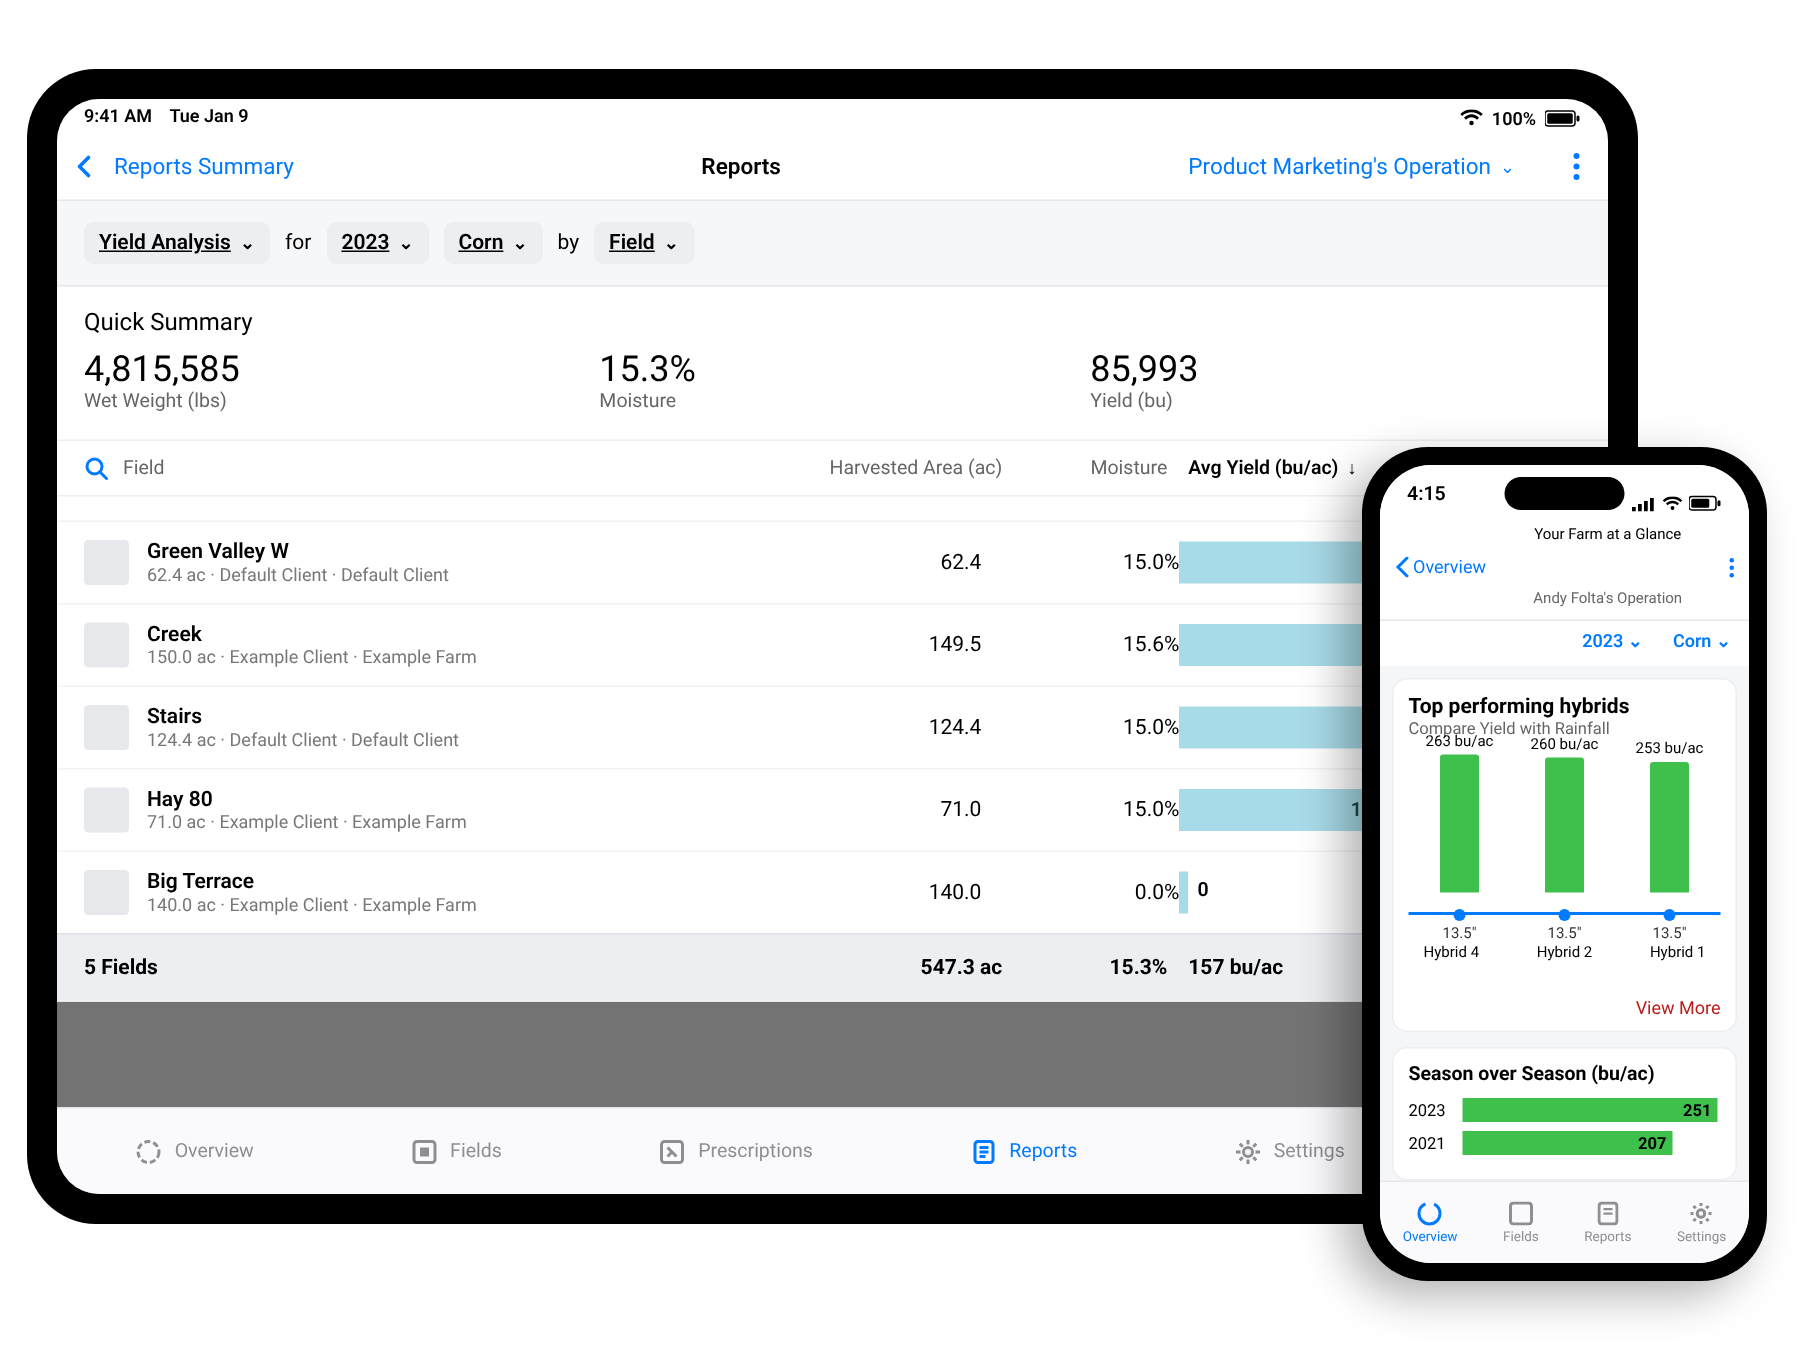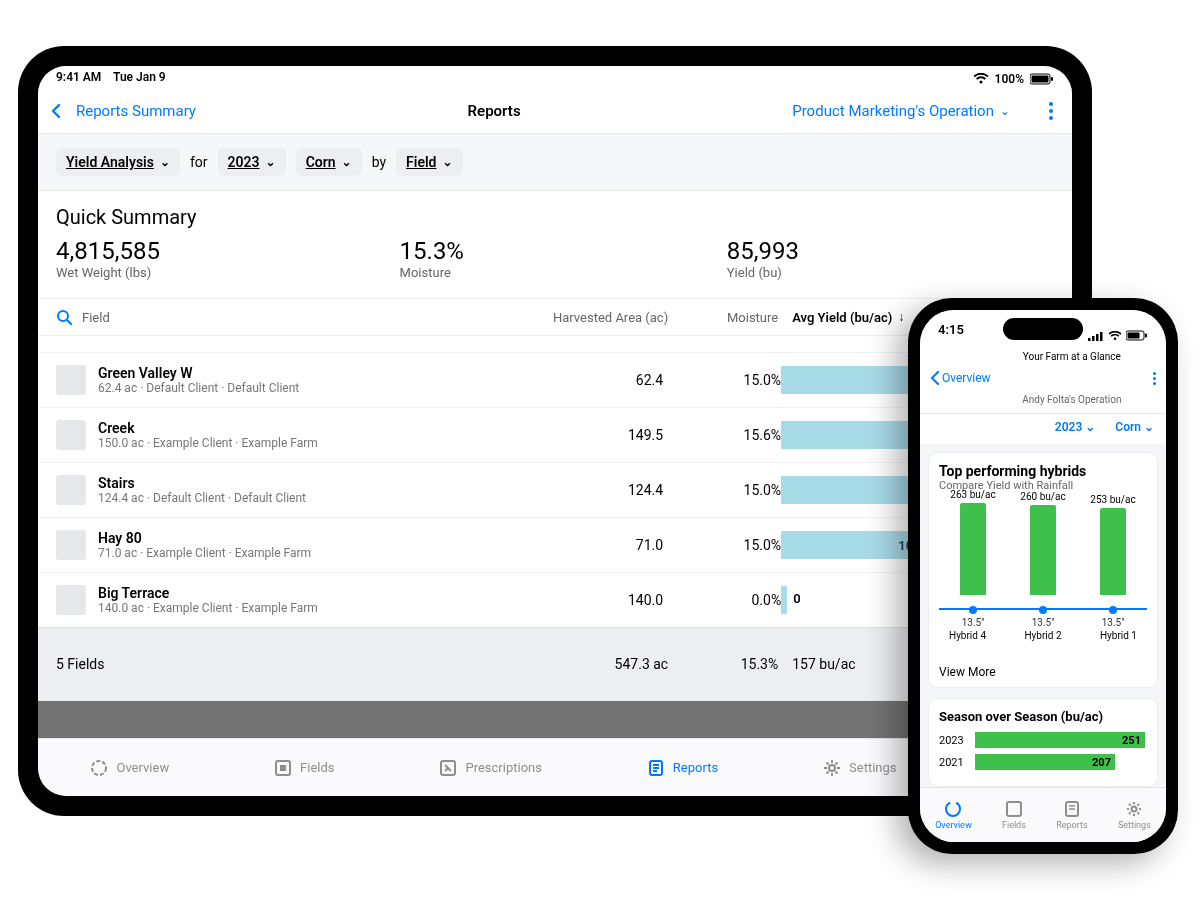--- a/index.html
+++ b/index.html
@@ -84,21 +84,21 @@
   
   .card {
     margin: 0 0 0 0;
     background: #fff;
     border-top: 1px solid #e5e5ea;
     border-bottom: 1px solid #e5e5ea;
   }
   .summary {
     padding: 14px 18px 18px;
   }
-  .summary h3 { font-size: 20px; font-weight: 400; margin-bottom: 8px; }
+  .summary h3 { font-size: 16px; font-weight: 400; margin-bottom: 8px; }
   .summary-row { display:flex; }
   .summary-col { flex:1; }
   .summary-col.big { flex: 1.05;}
   .summary-val { font-size: 24px; font-weight: 400; }
   .summary-lbl { font-size: 13px; color: #666; }
 
   
   .thead {
     display:flex;
     align-items:center;
@@ -127,38 +127,38 @@
   }
   .field-cell { flex:1.9; display:flex; gap:12px; align-items:center;}
   .field-thumb {
     width: 30px; height: 30px;
     background: #e6e8ec;
     border-radius: 3px;
   }
   .field-name { font-weight: 600; color:#000; font-size:14px;}
   .field-sub { font-size:12px; color:#777;}
   .cell-area  { width:160px; text-align:right; font-size:14px;}
-  .cell-moist { width:118px; text-align:right; font-size:14px;}
+  .cell-moist { width:132px; text-align:right; font-size:14px;}
   .cell-bar   { flex:1.1; padding-left:14px; position:relative; height:34px;}
   .bar {
     position:absolute; left:0; top:3px; bottom:3px;
     background:#a8dbe8;
     display:flex; align-items:center; justify-content:flex-end;
     padding-right:8px; font-size:13px; font-weight:600; color:#24434c;
   }
   .bar.zero { width:6px; padding:0;}
   .bar.zero + .zero-lbl { position:absolute; left:12px; top:8px; font-size:13px; font-weight:600;}
 
   
   .totals {
     display:flex;
     align-items:center;
-    padding: 28px 18px;
+    padding: 14px 18px;
     font-size: 14px;
-    font-weight: 400;
+    font-weight: 700;
     background: #eceef2;
     border-top:1px solid #dcdfe4;
   }
   .totals .col-field{ flex:1.9;}
   .totals .col-yield{ flex:1.1; padding-left:14px;}
 
   
   .ipad-tabs {
     margin-top:auto;
     height: 58px;
@@ -228,21 +228,21 @@
   .hybrids::after{
     content:""; position:absolute; left:0; right:0; bottom:18px;
     border-bottom:2px solid #007aff;
   }
   .hcol{ width:56px; display:flex; flex-direction:column; align-items:center; position:relative;}
   .hval{ font-size:10px; margin-bottom:3px;}
   .hbar{ width:26px; background:#3fbf4c; border-radius:2px 2px 0 0;}
   .hdot{ width:8px;height:8px;background:#007aff;border-radius:50%; position:absolute; bottom:14px;}
   .hrain{ font-size:10px; color:#333; margin-top:22px;}
   .hybrid-names{ display:flex; justify-content:space-between; padding:0 10px; font-size:10px; margin-top:2px;}
-  .viewmore{ text-align:left; font-size:12px; color:#000000; margin-top:24px;}
+  .viewmore{ text-align:right; font-size:12px; color:#b91c1c; margin-top:24px;}
 
   .iph-card2{
     margin:10px 8px 0; background:#fff; border:1px solid #eceef1; border-radius:10px;
     padding:10px;
   }
   .iph-card2 h4{ font-size:13px; font-weight:700; margin-bottom:8px;}
   .sos-row{ display:flex; align-items:center; gap:6px; font-size:11px; margin-bottom:6px;}
   .sos-row .yr{ width:30px;}
   .sos-bar{ height:16px; background:#3fbf4c; display:flex; align-items:center; justify-content:flex-end; padding-right:4px; font-size:11px; font-weight:700;}
 

